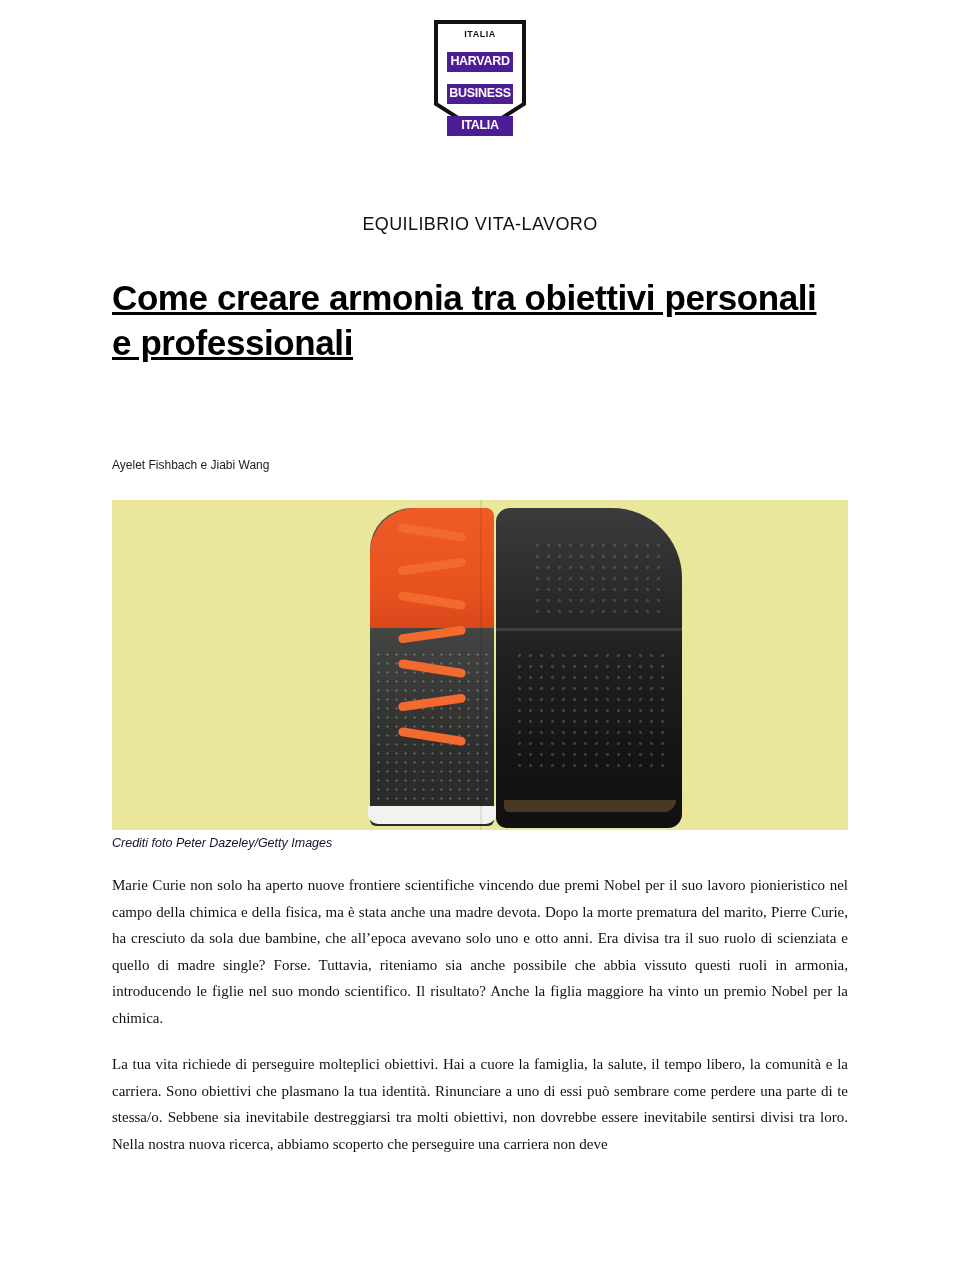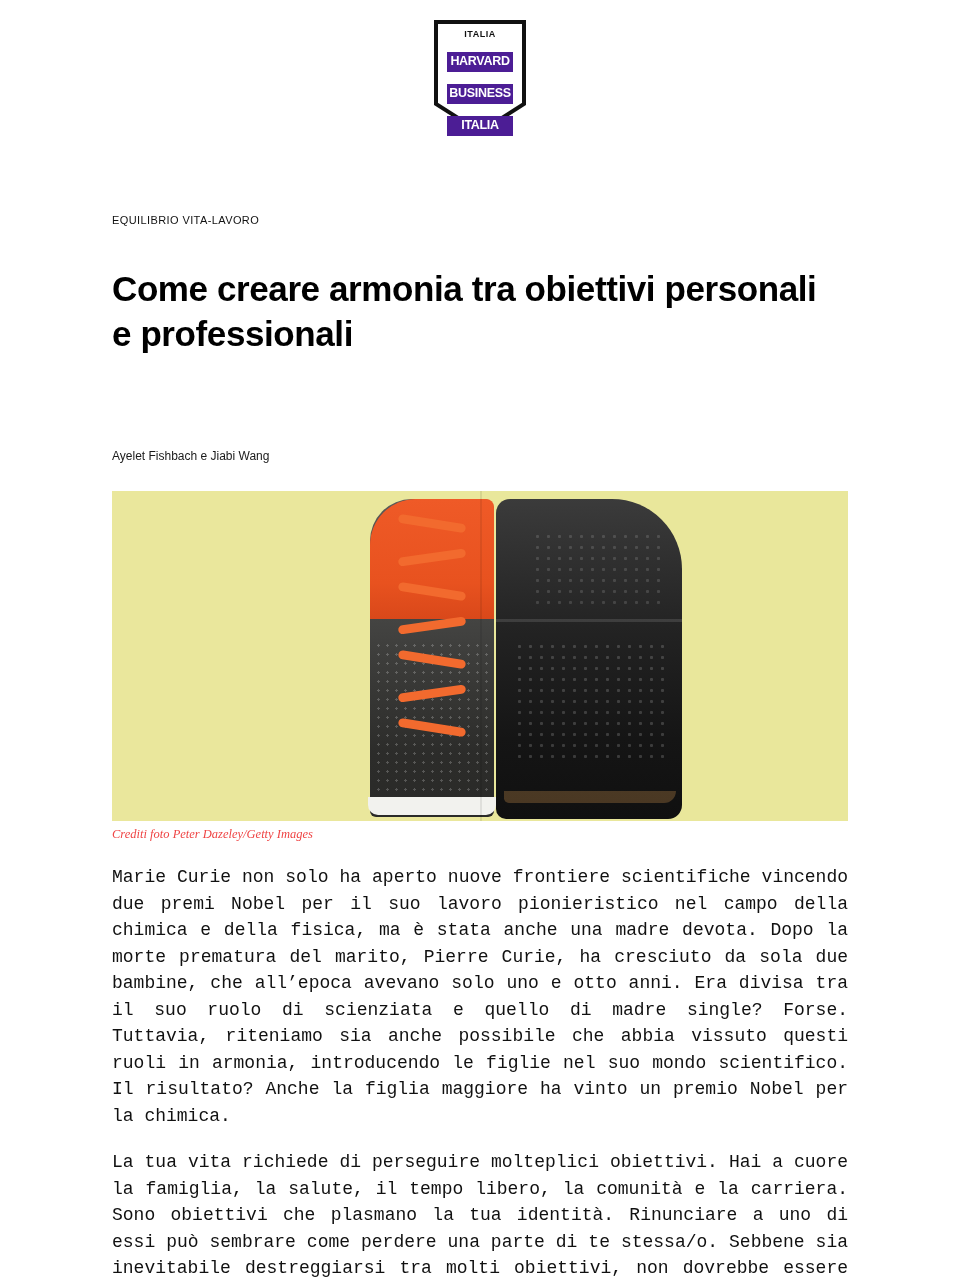--- a/index.html
+++ b/index.html
@@ -73,34 +73,36 @@
 
   
   .content {
     padding: 0 112px;
     box-sizing: border-box;
   }
 
   .kicker {
     margin-top: 78px;
     font-family: "Liberation Sans", sans-serif;
-    font-size: 11px;
+    font-size: 18px;
     letter-spacing: 0.4px;
     color: #111;
+    text-align: center;
   }
 
   .headline {
     margin-top: 40px;
     font-family: "Liberation Sans", sans-serif;
     font-weight: bold;
     font-size: 35px;
     line-height: 45px;
     letter-spacing: -0.4px;
     color: #000;
     max-width: 720px;
+    text-decoration: underline;
   }
 
   .byline {
     margin-top: 93px;
     font-family: "Liberation Sans", sans-serif;
     font-size: 12px;
     color: #1a1a1a;
   }
 
   
@@ -225,35 +227,35 @@
     position: absolute;
     left: 50%;
     top: 0;
     width: 2px;
     height: 100%;
     background: rgba(0,0,0,0.08);
   }
 
   .credit {
     margin-top: 6px;
-    font-family: Liberation Serif, serif;
+    font-family: Liberation Sans, sans-serif;
     font-size: 12.5px;
     font-style: italic;
-    color: #ef4444;
+    color: #0f172a;
   }
 
   
   .body-text {
     margin-top: 22px;
     width: 736px;
   }
   .body-text p {
     margin: 0 0 20px 0;
-    font-family: Liberation Mono, monospace;
-    font-size: 18px;
+    font-family: Liberation Serif, serif;
+    font-size: 15px;
     line-height: 26.5px;
     text-align: justify;
     color: #111;
   }
   .body-text p:last-child { margin-bottom: 0; }
 </style>
 </head>
 <body>
 
 <div class="page">

